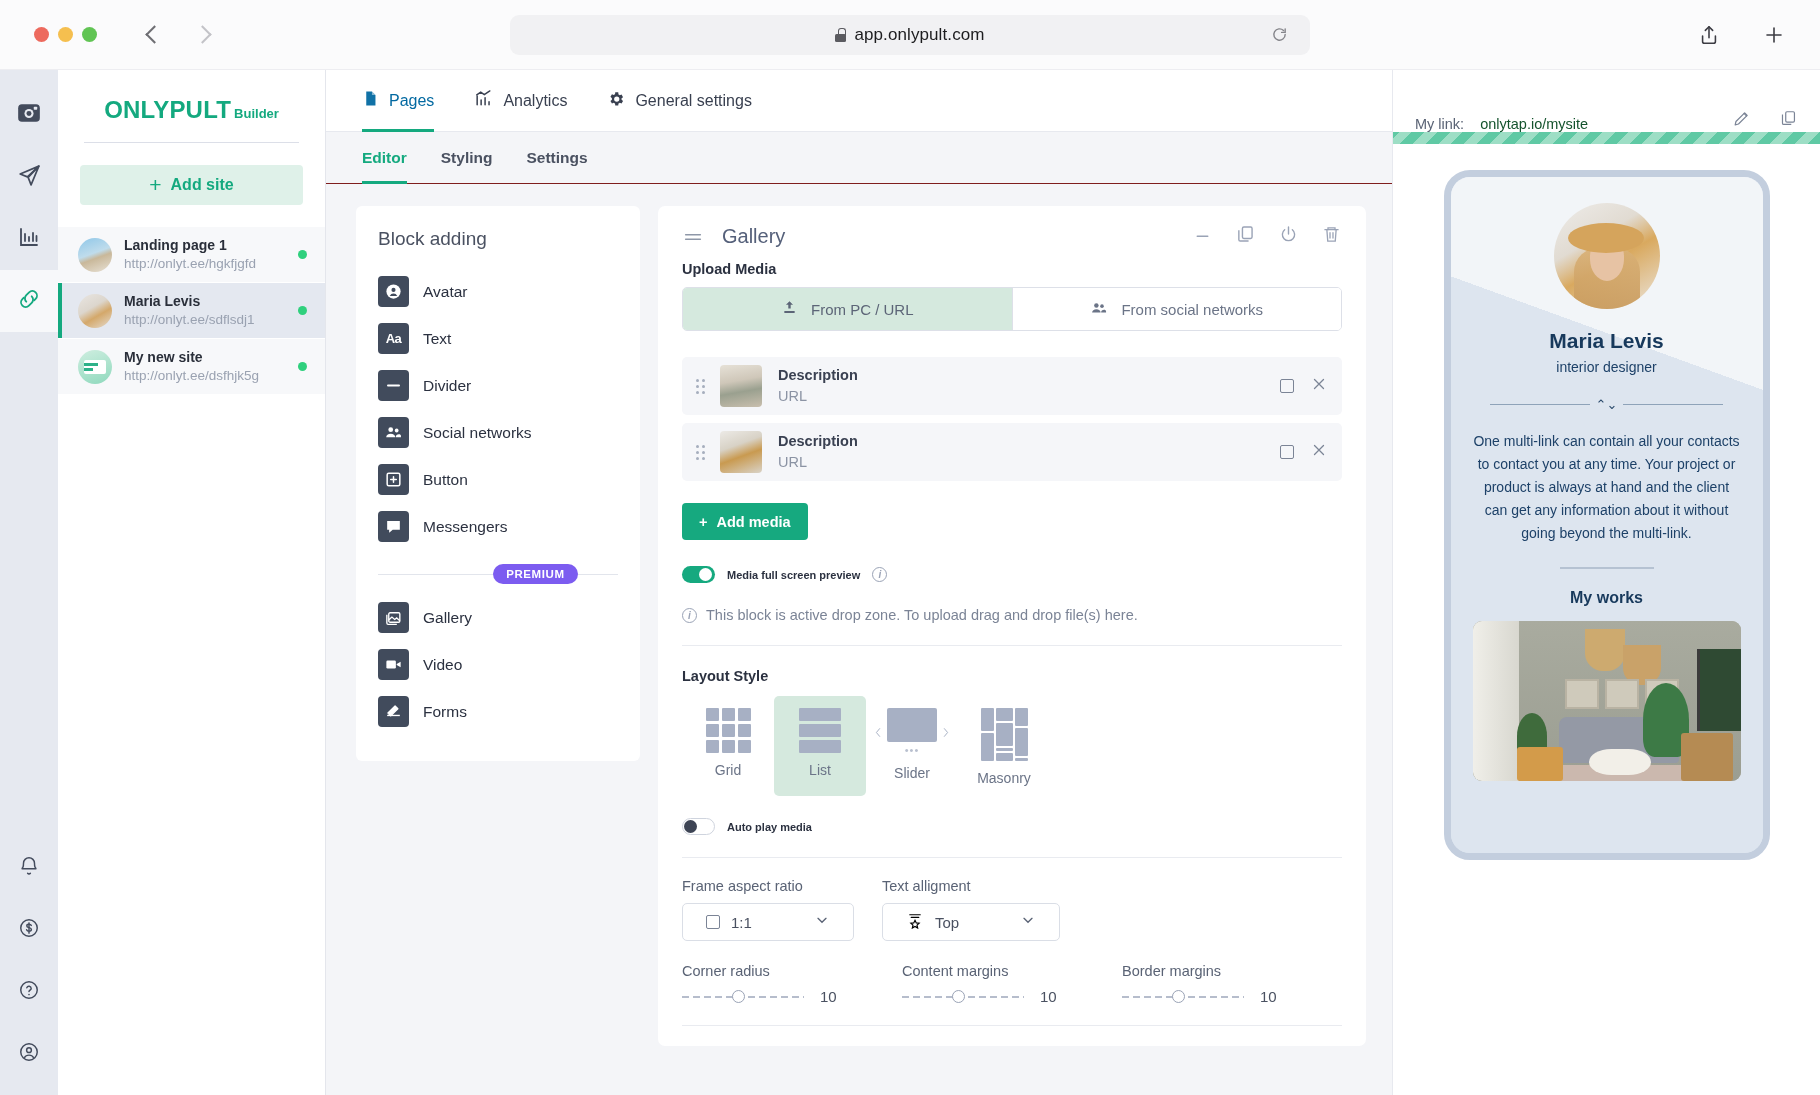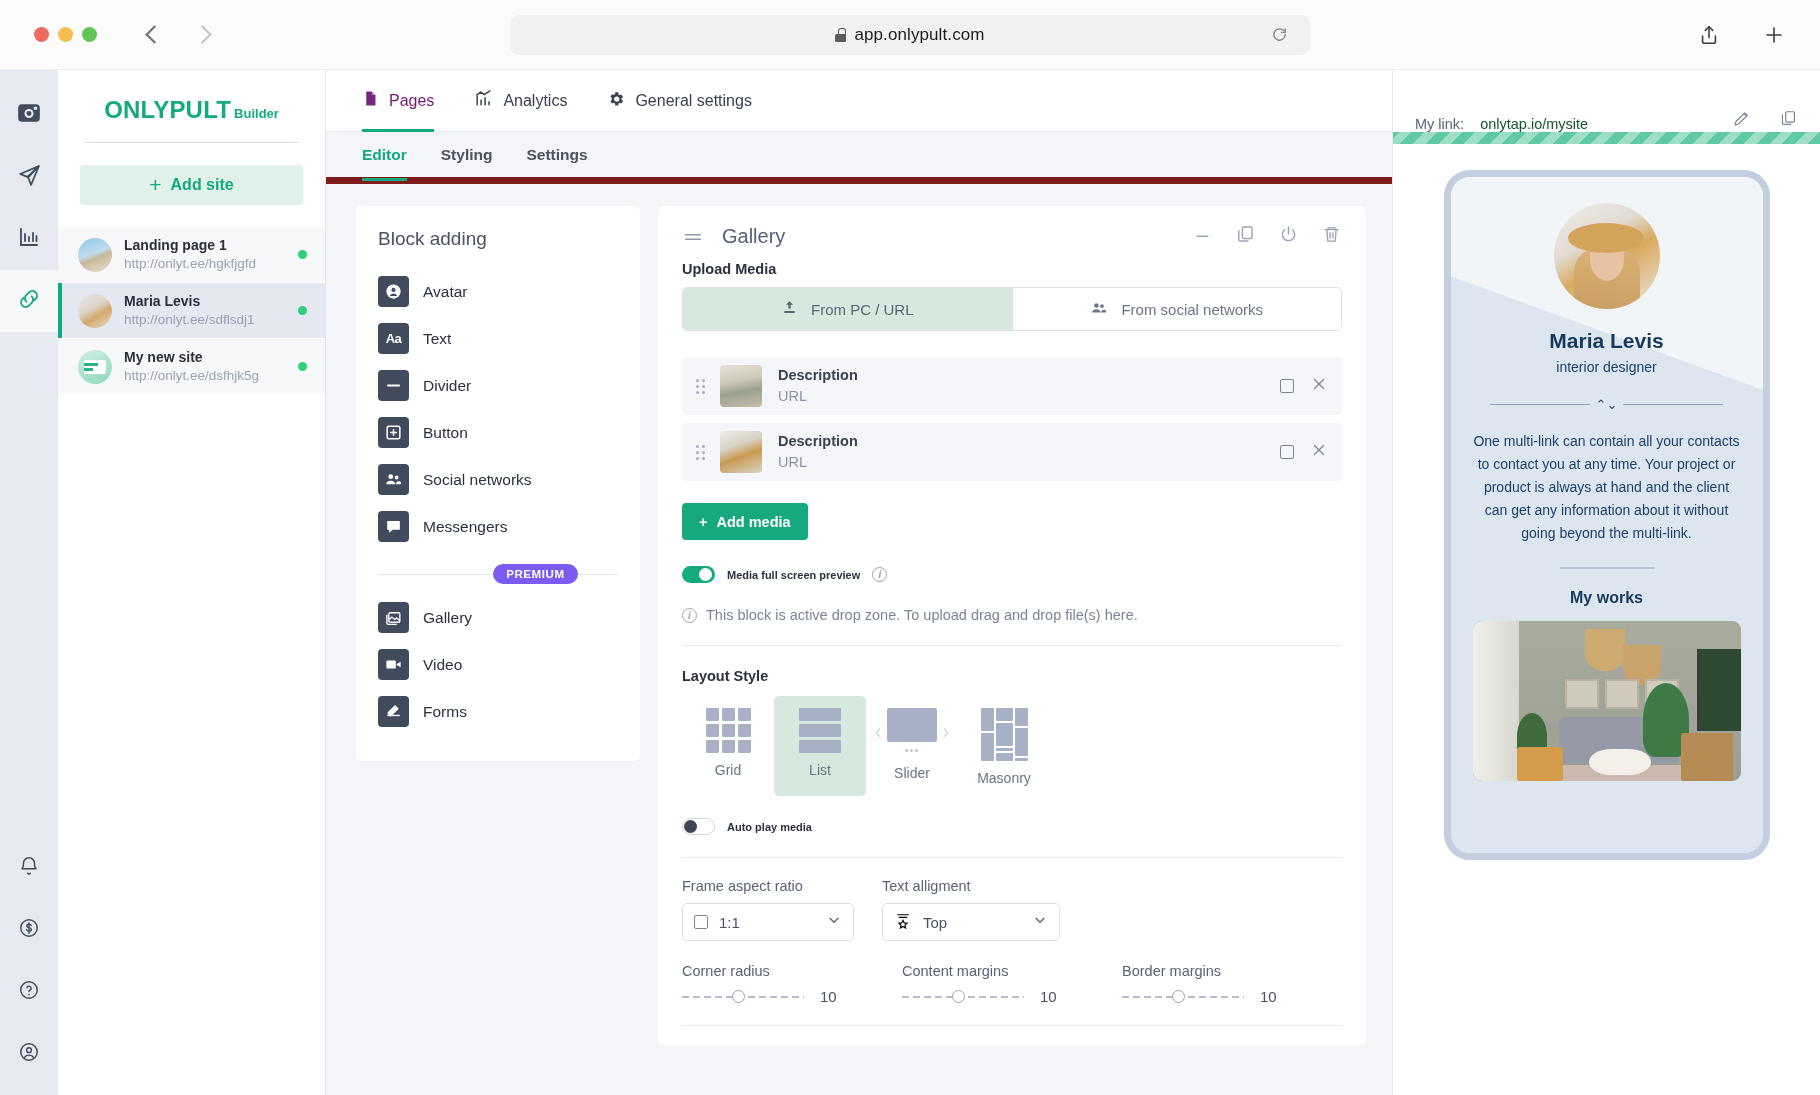--- a/index.html
+++ b/index.html
@@ -103,27 +103,27 @@
   
   .center { flex:1; min-width:0; display:flex; flex-direction:column; background:#f4f5f8; }
   .topnav {
     height: 62px; background:#fff; display:flex; align-items:center; gap: 40px;
     padding: 0 36px; border-bottom:1px solid #e7e9ef;
   }
   .topnav-item {
     display:flex; align-items:center; gap:10px; font-size:16px; color:#394050;
     height: 62px; position:relative; cursor:pointer;
   }
-  .topnav-item.active { color:#701a75;text-align:center; }
+  .topnav-item.active { color:#0369a1;text-align:center; }
   .topnav-item.active::after {
     content:""; position:absolute; left:0; right:0; bottom:0; height:3px; background:#14a97f;
   }
   .subtabs {
     height: 52px; display:flex; align-items:center; gap: 34px; padding: 0 36px;
-    background:#f4f5f8; border-bottom:7px solid #7f1d1d;
+    background:#f4f5f8; border-bottom:1px solid #7f1d1d;
   }
   .subtab { font-size:15.5px; font-weight:700; color:#4a5161; height:52px; display:flex; align-items:center; position:relative; cursor:pointer; }
   .subtab.active { color:#14a97f; }
   .subtab.active::after { content:""; position:absolute; left:0; right:0; bottom:0; height:3px; background:#14a97f; }
 
   .work { flex:1; display:flex; gap: 18px; padding: 22px 26px 0 30px; overflow:hidden; }
 
   
   .block-card { width: 284px; flex:0 0 284px; background:#fff; border-radius:6px; padding: 22px 22px 26px; align-self:flex-start; }
   .block-card h3 { font-size: 19px; font-weight:400; color:#4a5161; margin-bottom: 18px; }
@@ -206,21 +206,21 @@
   .slider-ic .box { width: 50px; height: 34px; background:#a7b0c4; border-radius:2px; }
   .slider-dots { font-size:11px; color:#b9c0cf; letter-spacing:1px; margin-top:2px; }
   .mason { display:grid; grid-template-columns: 13px 17px 13px; grid-auto-rows: 3px; gap:2px; }
   .mason span { background:#a7b0c4; border-radius:1px; }
 
   .ctl-row { display:flex; gap: 0; margin-top: 20px; }
   .ctl { width: 200px; }
   .ctl-label { font-size: 14.5px; color:#5a6375; margin-bottom: 9px; }
   .select {
     width: 172px; height: 38px; border:1px solid #dadee6; border-radius:5px; background:#fff;
-    display:flex; align-items:center; padding: 0 11px; gap: 11px; cursor:pointer;
+    display:flex; align-items:center; padding: 0 23px; gap: 11px; cursor:pointer;
   }
   .select .val { font-size: 15px; color:#4a5161; flex:1; }
   .chev { color:#5a6375; }
   .slider-ctl { display:flex; align-items:center; gap: 16px; }
   .track { width: 122px; height: 2px; background: repeating-linear-gradient(90deg,#b6bdcc 0 7px,transparent 7px 11px); position:relative; }
   .knob2 { position:absolute; top:-6px; left: 50px; width: 13px; height:13px; border-radius:50%; background:#fff; border:1.6px solid #9aa3b6; }
   .slider-val { font-size: 15px; color:#4a5161; }
 
   
   .preview { width: 428px; flex:0 0 428px; background:#fff; border-left:1px solid #e7e9ef; display:flex; flex-direction:column; }
@@ -498,38 +498,38 @@
             <span class="block-ico">
               <svg viewBox="0 0 24 24" width="19" height="19" stroke="currentColor" stroke-width="2.4" stroke-linecap="round">
                   <path d="M5 12h14"></path>
                 </svg>
             </span>
             <span class="block-label">Divider</span>
           </div>
 
           <div class="block-item">
             <span class="block-ico">
-              <svg viewBox="0 0 24 24" width="19" height="19" fill="none" stroke="currentColor" stroke-width="1.9" stroke-linecap="round">
-                  <rect x="4" y="4" width="16" height="16" rx="2"></rect>
-                  <path d="M12 8.5v7M8.5 12h7"></path>
-                </svg>
-            </span>
-            <span class="block-label">Button</span>
-          </div>
-
-          <div class="block-item">
-            <span class="block-ico">
               <svg viewBox="0 0 24 24" width="19" height="19" fill="currentColor">
                   <circle cx="8.5" cy="8.5" r="3"></circle>
                   <circle cx="16" cy="9.5" r="2.4"></circle>
                   <path d="M2.8 18c0-2.8 2.5-4.5 5.7-4.5s5.7 1.7 5.7 4.5z"></path>
                   <path d="M14.8 18c0-2.3 1.6-3.7 4-3.7 1.6 0 2.6.6 2.6 2.2V18z"></path>
                 </svg>
             </span>
             <span class="block-label">Social networks</span>
+          </div>
+
+          <div class="block-item">
+            <span class="block-ico">
+              <svg viewBox="0 0 24 24" width="19" height="19" fill="none" stroke="currentColor" stroke-width="1.9" stroke-linecap="round">
+                  <rect x="4" y="4" width="16" height="16" rx="2"></rect>
+                  <path d="M12 8.5v7M8.5 12h7"></path>
+                </svg>
+            </span>
+            <span class="block-label">Button</span>
           </div>
 
           <div class="block-item">
             <span class="block-ico">
               <svg viewBox="0 0 24 24" width="19" height="19" fill="currentColor">
                   <path d="M4 5h16v11h-9l-4.5 4v-4H4z"></path>
                 </svg>
             </span>
             <span class="block-label">Messengers</span>
           </div>

